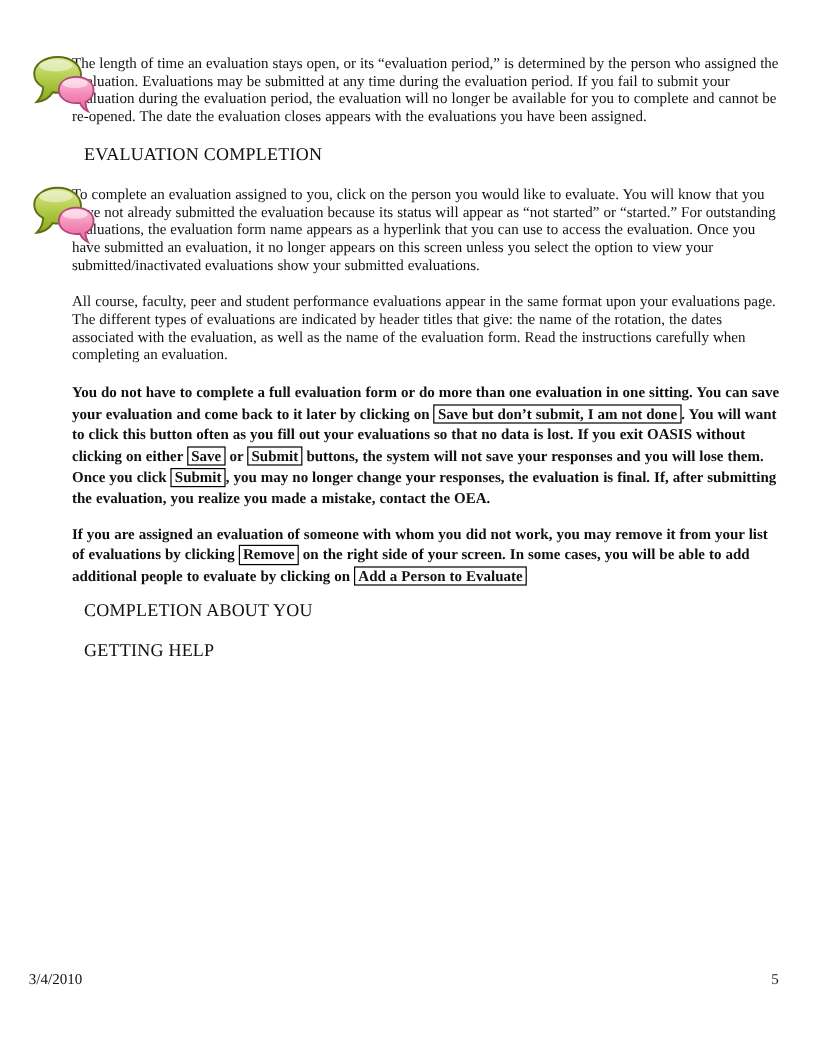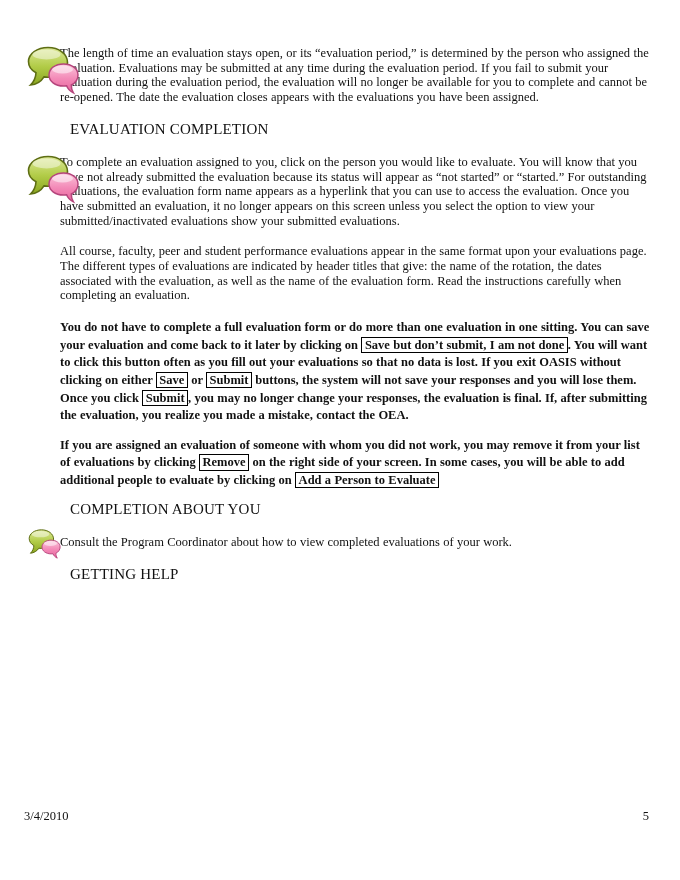--- a/index.html
+++ b/index.html
@@ -97,31 +97,20 @@
       <div class="row">
         <p class="para"><span>All course, faculty, peer and student performance evaluations appear in the same format upon your evaluations page. The different types of evaluations are indicated by header titles that give: the name of the rotation, the dates associated with the evaluation, as well as the name of the evaluation form. Read the instructions carefully when completing an evaluation.</span></p>
       </div>
       <div class="row">
         <p class="para para-boxed"><span>You do not have to complete a full evaluation form or do more than one evaluation in one sitting. You can save your evaluation and come back to it later by clicking on </span><span class="boxed">Save but don’t submit, I am not done</span><span>. You will want to click this button often as you fill out your evaluations so that no data is lost. If you exit OASIS without clicking on either </span><span class="boxed">Save</span><span> or </span><span class="boxed">Submit</span><span> buttons, the system will not save your responses and you will lose them. Once you click </span><span class="boxed">Submit</span><span>, you may no longer change your responses, the evaluation is final. If, after submitting the evaluation, you realize you made a mistake, contact the OEA.</span></p>
       </div>
       <div class="row">
         <p class="para para-boxed"><span>If you are assigned an evaluation of someone with whom you did not work, you may remove it from your list of evaluations by clicking </span><span class="boxed">Remove</span><span> on the right side of your screen. In some cases, you will be able to add additional people to evaluate by clicking on </span><span class="boxed">Add a Person to Evaluate</span></p>
       </div>
       <h2 class="heading">COMPLETION ABOUT YOU</h2>
-      <div class="row">
-        <span class="icon icon-small">
-      <svg viewBox="0 0 56 52" xmlns="http://www.w3.org/2000/svg">
-        <path d="M23 2.5 C12 2.5 3.5 8.7 3.5 16.5 C3.5 21.3 6.4 25.3 11 27.7 C10.8 32.3 9 36.5 5.5 40 C11 39.5 16.3 36.3 19 31.9 C20.3 32.2 21.6 32.3 23 32.3 C34 32.3 42.5 25.9 42.5 17.4 C42.5 8.9 34 2.5 23 2.5 Z" fill="url(#gGreen)" stroke-width="1.6" stroke="#5e6e14"></path>
-        <ellipse cx="21.5" cy="9.5" rx="14" ry="5" fill="#ffffff" opacity="0.45"></ellipse>
-        <path d="M38.5 19 C30 19 24 23.9 24 30 C24 36.1 30 41 38.5 41 C39.6 41 40.6 40.9 41.6 40.8 C42.8 43.9 45.2 46.4 48.4 47.8 C46.9 45.4 46.2 42.7 46.3 40 C50.3 38 53 34.3 53 30 C53 23.9 47 19 38.5 19 Z" fill="url(#gPink)" stroke-width="1.5" stroke="#b5457c"></path>
-        <ellipse cx="37.5" cy="24.5" rx="10.5" ry="4" fill="#ffffff" opacity="0.5"></ellipse>
-      </svg>
-    </span>
-        <p class="para"><span>Consult the Program Coordinator about how to view completed evaluations of your work.</span></p>
-      </div>
       <h2 class="heading">GETTING HELP</h2>
     </div>
 
   <div class="footer">
     <span>3/4/2010</span>
     <span>5</span>
   </div>
 
 </div>
 

